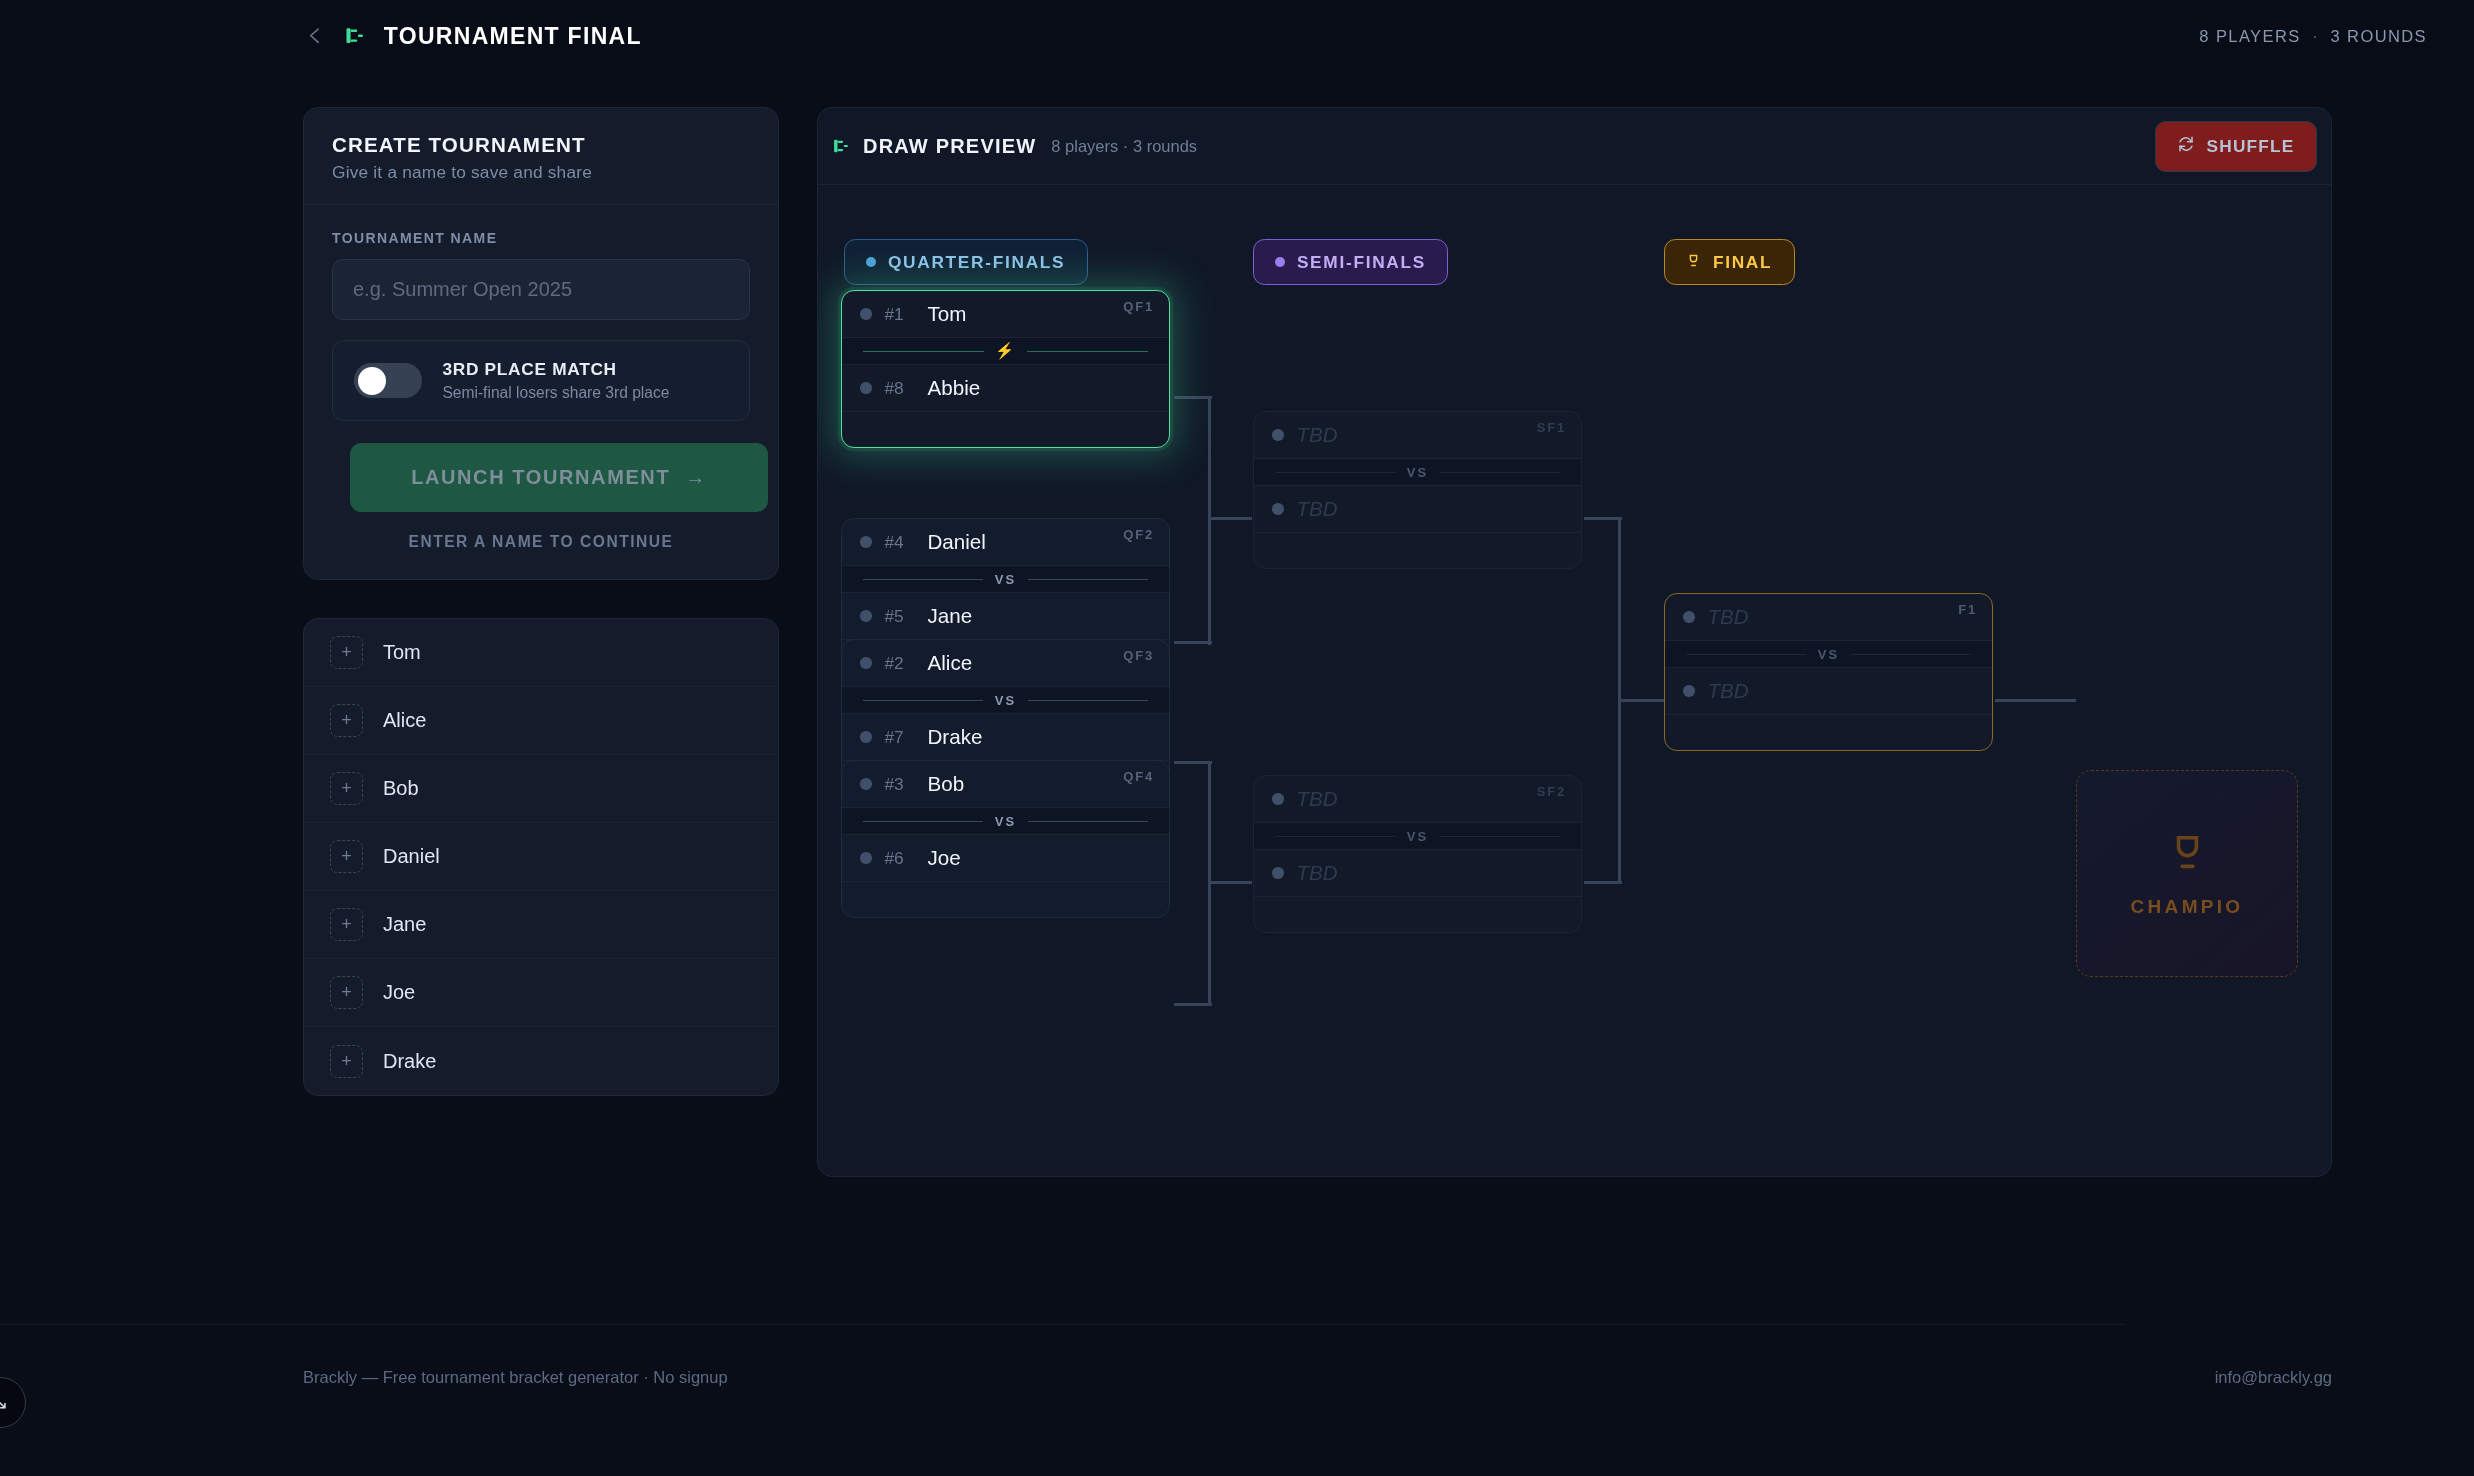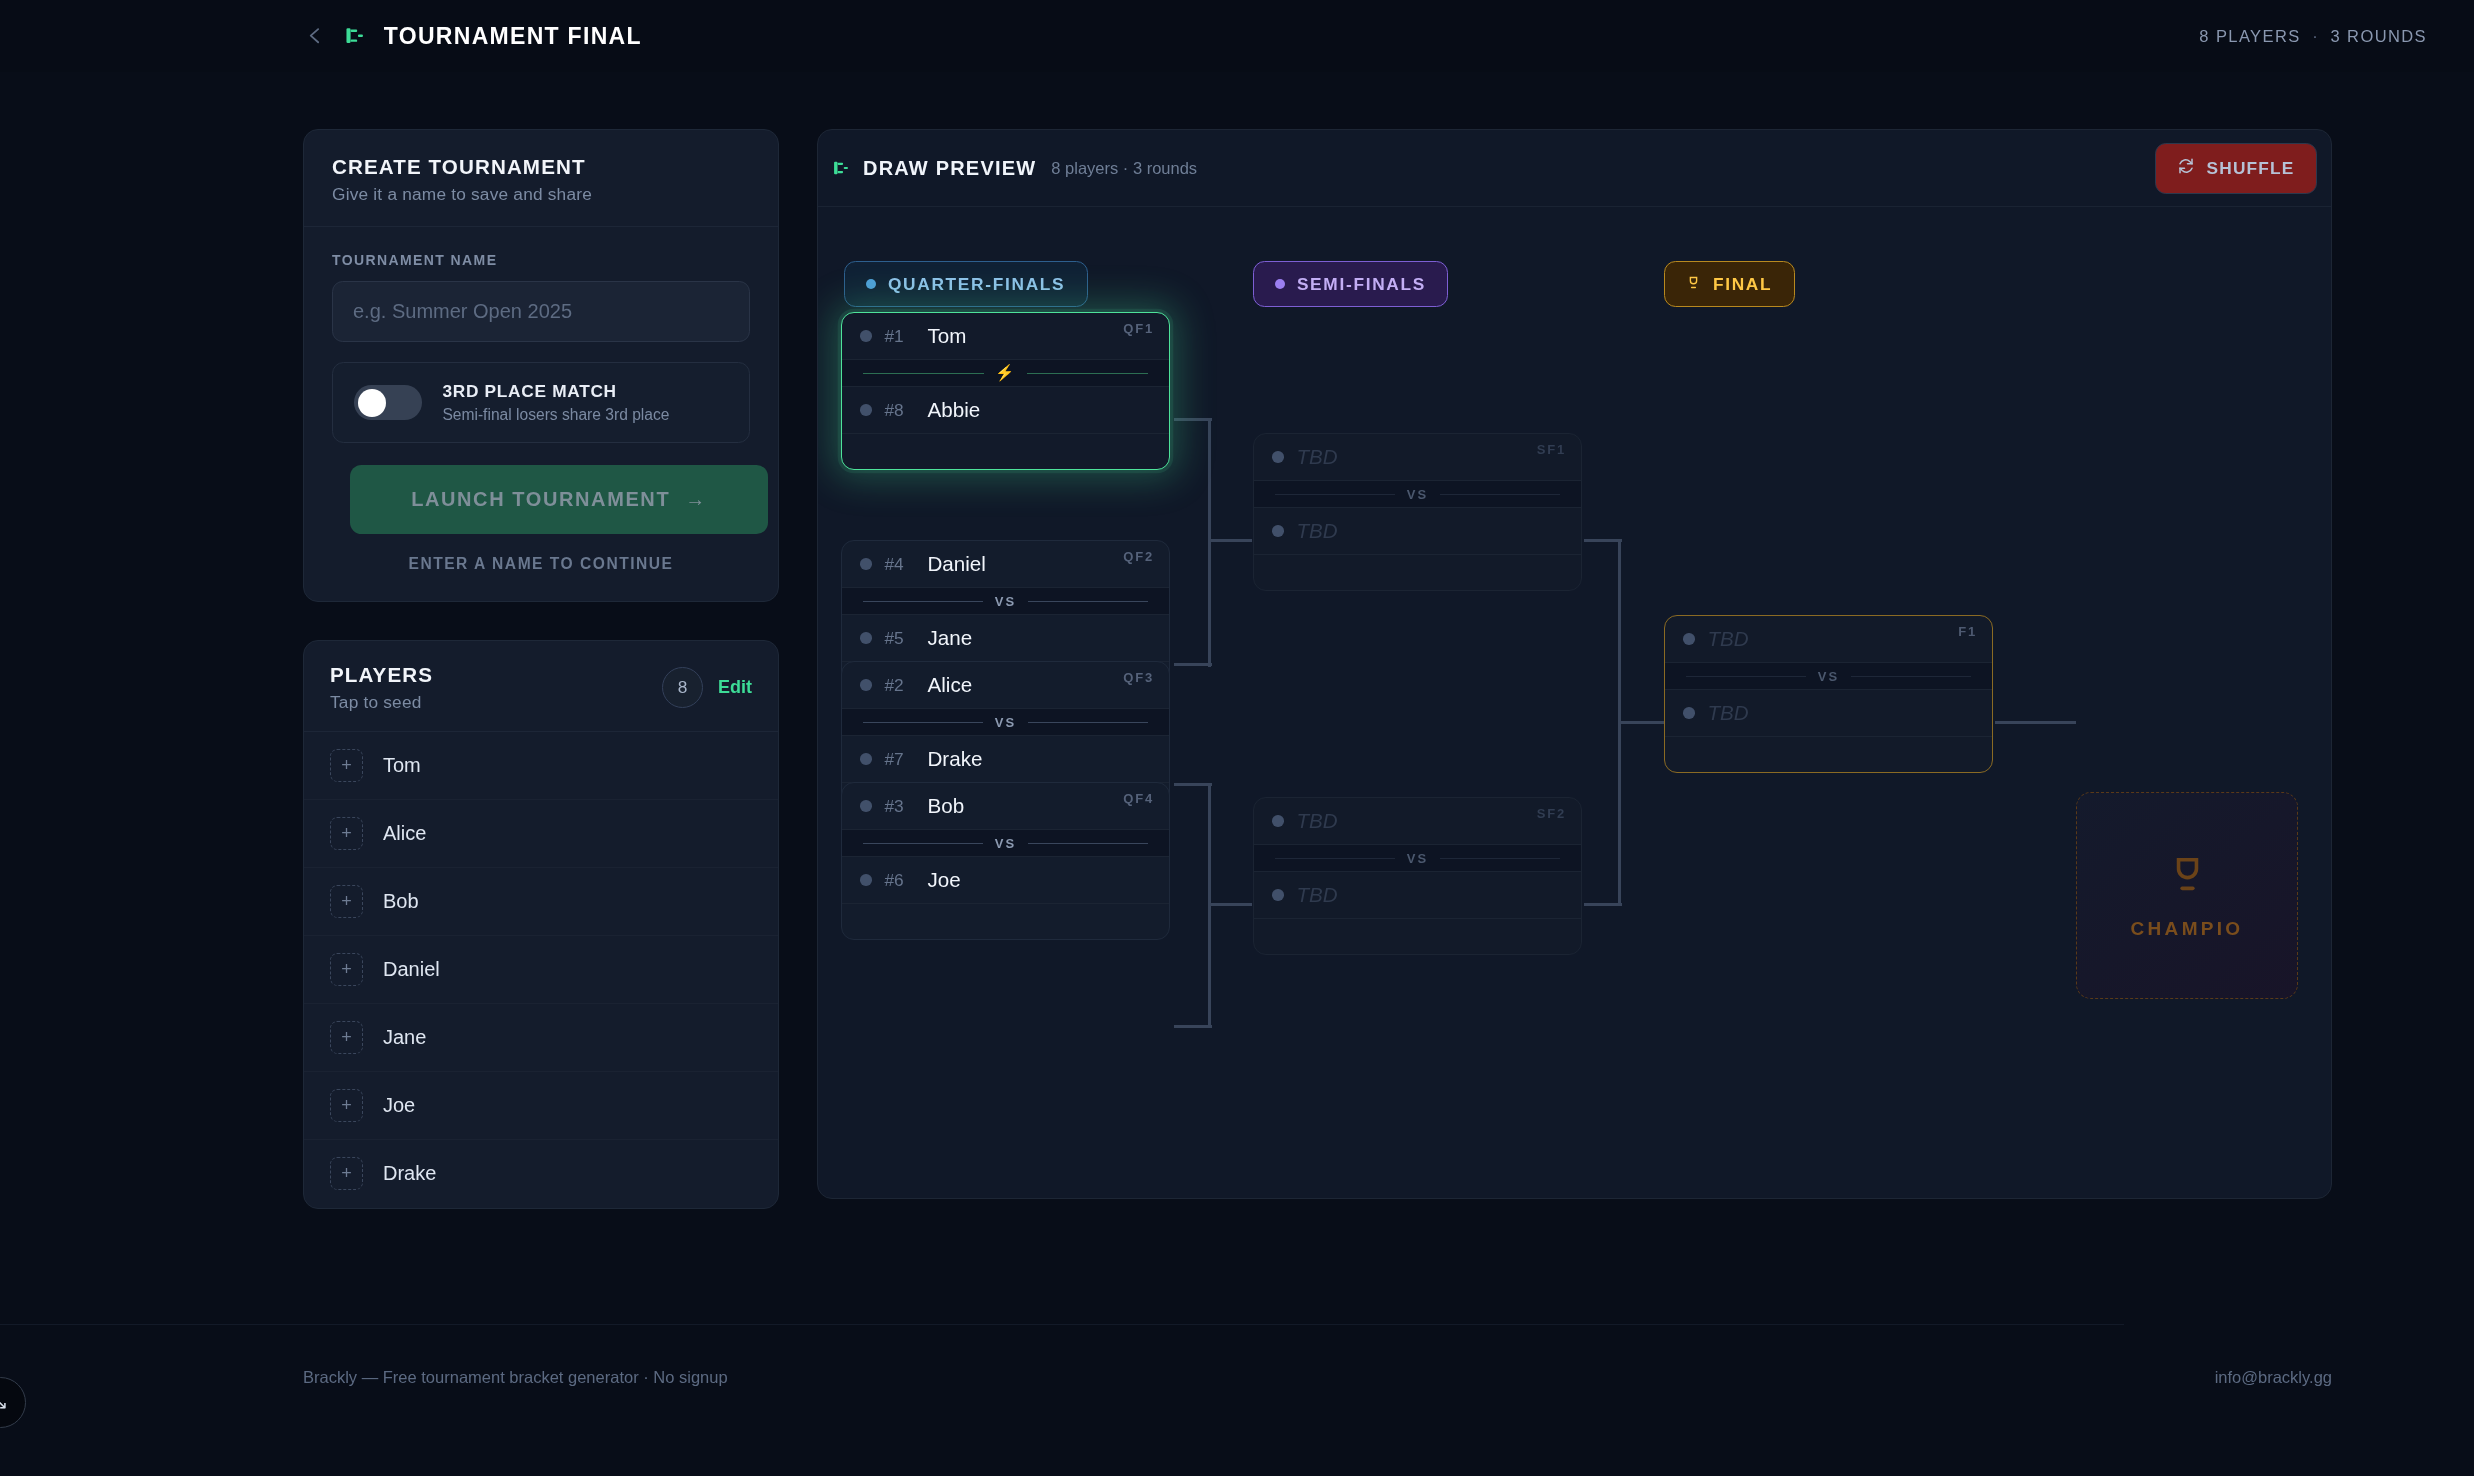--- a/index.html
+++ b/index.html
@@ -31,21 +31,21 @@
   }
   .topbar-right {
     margin-left: auto; margin-right: 48px;
     color: #8a98b0; font-size: 16.5px; letter-spacing: 1.4px; font-weight: 500;
     display: flex; align-items: center; gap: 11.5px;
   }
   .topbar-right .dot-sep { color: #5b6880; font-size: 16.5px; }
 
   
   .page {
-    position: absolute; left: 0; top: 78px; width: 2475px; height: 1251px;
+    position: absolute; left: 0; top: 56px; width: 2475px; height: 1251px;
   }
 
   
   .left-col {
     position: absolute; left: 303px; top: 51px; width: 476px;
   }
   .panel {
     background: #141c2c;
     border: 0.8px solid #1e2838;
     border-radius: 15px;
@@ -345,28 +345,20 @@
         <button class="launch-btn">
           <span>LAUNCH TOURNAMENT</span>
           <span>→</span>
         </button>
 
         <div class="launch-hint">ENTER A NAME TO CONTINUE</div>
       </div>
     </div>
 
     <div class="panel players-panel">
-      <div class="players-head">
-        <div class="left">
-          <div class="panel-title">PLAYERS</div>
-          <div class="panel-sub">Tap to seed</div>
-        </div>
-        <div class="count-badge">8</div>
-        <div class="edit-link">Edit</div>
-      </div>
 
       <div class="player-row">
         <span class="seed-box">+</span>
         <span class="player-name">Tom</span>
       </div>
       <div class="player-row">
         <span class="seed-box">+</span>
         <span class="player-name">Alice</span>
       </div>
       <div class="player-row">

